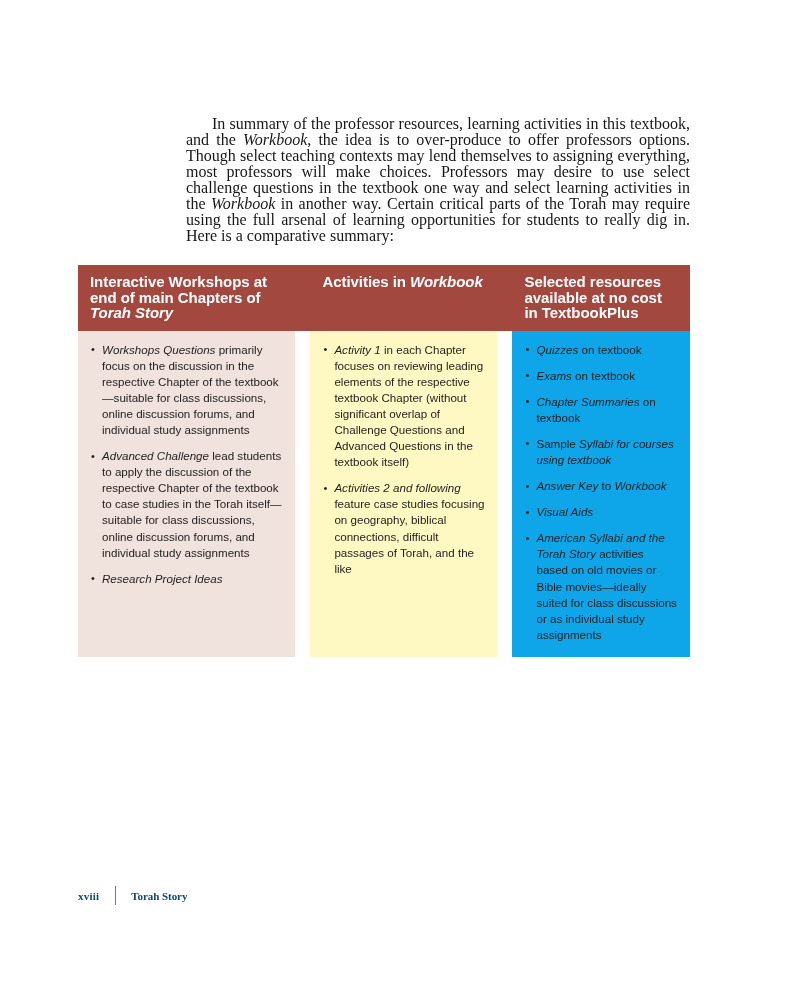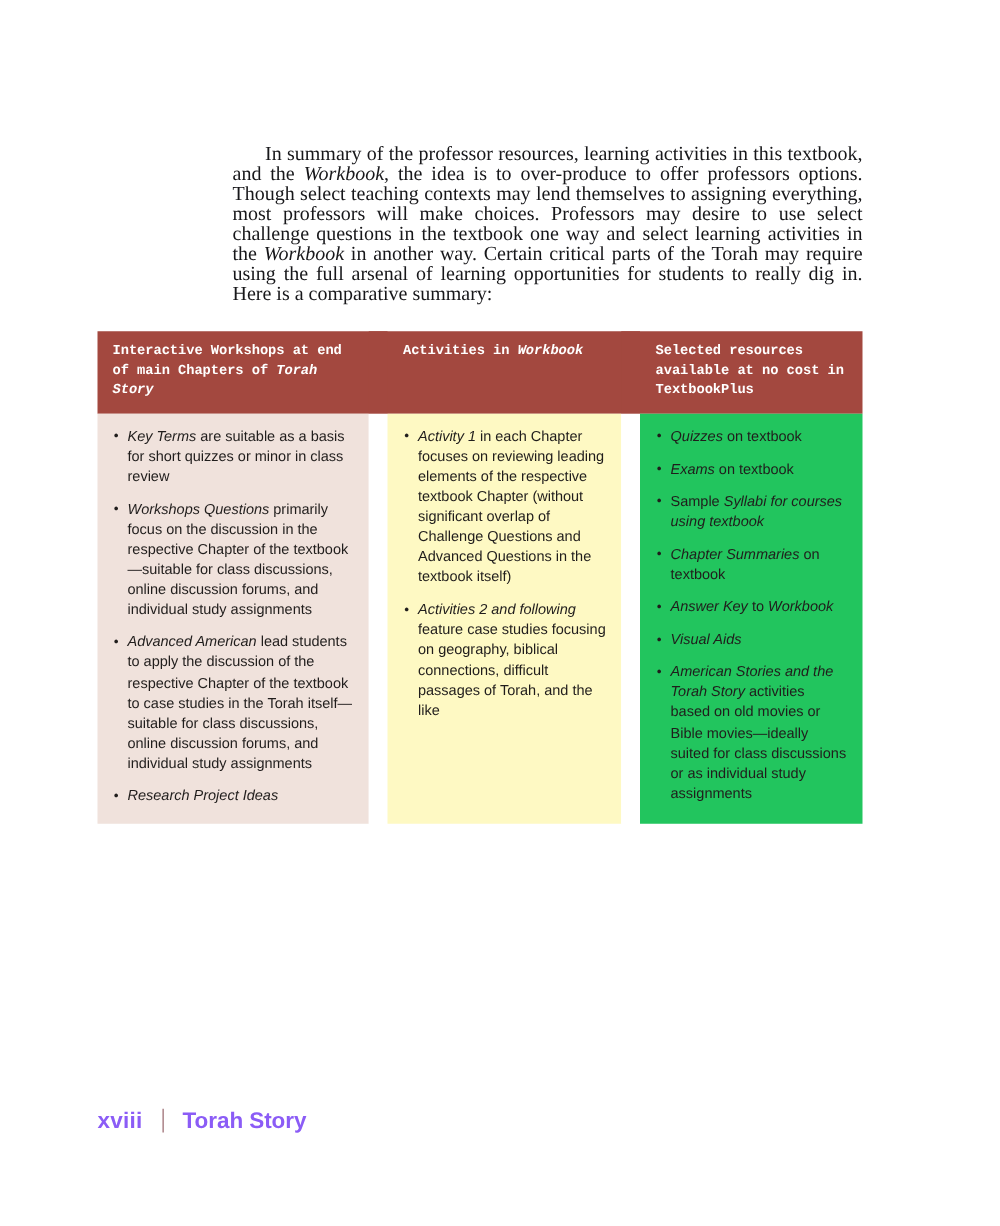--- a/index.html
+++ b/index.html
@@ -49,23 +49,23 @@
   }
 
   .thead {
     display: flex;
     background: #a3483f;
     width: 100%;
   }
   .th {
     box-sizing: border-box;
     color: #ffffff;
-    font-family: Liberation Mono, monospace;
+    font-family: Liberation Sans, sans-serif;
     font-weight: bold;
-    font-size: 11px;
+    font-size: 15px;
     line-height: 15.5px;
     padding: 9px 12px 10px 12px;
     letter-spacing: -0.05px;
   }
   .th i { font-style: italic; }
 
   .tbody {
     display: flex;
     width: 100%;
     align-items: stretch;
@@ -84,21 +84,21 @@
   .gap1 { width: 15px; flex: 0 0 15px; }
   .col2 { width: 196px; }
   .gap2 { width: 15px; flex: 0 0 15px; }
   .col3 { width: 186px; }
 
   .thead .gap1, .thead .gap2 { background: #a3483f; }
   .tbody .gap1, .tbody .gap2 { background: #ffffff; }
 
   .tbody .col1 { background: #f0e2dc; }
   .tbody .col2 { background: #fef9c3; }
-  .tbody .col3 { background: #22c55e; }
+  .tbody .col3 { background: #0ea5e9; }
 
   ul.items {
     margin: 0;
     padding: 0 0 0 14px;
     list-style: none;
   }
   ul.items > li {
     position: relative;
     margin: 0 0 10px 0;
     padding-left: 0;
@@ -114,24 +114,24 @@
   }
   ul.items i { font-style: italic; }
 
   
   .footer {
     position: absolute;
     left: 78px;
     top: 886px;
     display: flex;
     align-items: center;
-    font-family: Liberation Sans, sans-serif;
+    font-family: Liberation Serif, serif;
     font-weight: bold;
-    font-size: 18px;
-    color: #8b5cf6;
+    font-size: 11px;
+    color: #0c4a6e;
   }
   .folio { letter-spacing: 0.2px; }
   .footrule {
     width: 1px;
     height: 19px;
     background: #9b6b70;
     margin: 0 15px 0 16px;
   }
   .footlabel { letter-spacing: -0.05px; }
 </style>
@@ -148,43 +148,42 @@
       <div class="th col1">Interactive Workshops at end of main Chapters of <i>Torah Story</i></div>
       <div class="gap1"></div>
       <div class="th col2">Activities in <i>Workbook</i></div>
       <div class="gap2"></div>
       <div class="th col3">Selected resources available at no cost in TextbookPlus</div>
     </div>
 
     <div class="tbody">
       <div class="td col1">
         <ul class="items">
-            <li><i>Key Terms</i> are suitable as a basis for short quizzes or minor in class review</li>
             <li><i>Workshops Questions</i> primarily focus on the discussion in the respective Chapter of the textbook—suitable for class discussions, online discussion forums, and individual study assignments</li>
-            <li><i>Advanced American</i> lead students to apply the discussion of the respective Chapter of the textbook to case studies in the Torah itself—suitable for class discussions, online discussion forums, and individual study assignments</li>
+            <li><i>Advanced Challenge</i> lead students to apply the discussion of the respective Chapter of the textbook to case studies in the Torah itself—suitable for class discussions, online discussion forums, and individual study assignments</li>
             <li><i>Research Project Ideas</i></li>
           </ul>
       </div>
       <div class="gap1"></div>
       <div class="td col2">
         <ul class="items">
             <li><i>Activity 1</i> in each Chapter focuses on reviewing leading elements of the respective textbook Chapter (without significant overlap of Challenge Questions and Advanced Questions in the textbook itself)</li>
             <li><i>Activities 2 and following</i> feature case studies focusing on geography, biblical connections, difficult passages of Torah, and the like</li>
           </ul>
       </div>
       <div class="gap2"></div>
       <div class="td col3">
         <ul class="items">
             <li><i>Quizzes</i> on textbook</li>
             <li><i>Exams</i> on textbook</li>
+            <li><i>Chapter Summaries</i> on textbook</li>
             <li>Sample <i>Syllabi for courses using textbook</i></li>
-            <li><i>Chapter Summaries</i> on textbook</li>
             <li><i>Answer Key</i> to <i>Workbook</i></li>
             <li><i>Visual Aids</i></li>
-            <li><i>American Stories and the Torah Story</i> activities based on old movies or Bible movies—ideally suited for class discussions or as individual study assignments</li>
+            <li><i>American Syllabi and the Torah Story</i> activities based on old movies or Bible movies—ideally suited for class discussions or as individual study assignments</li>
           </ul>
       </div>
     </div>
 
   </div>
 
   <div class="footer">
     <span class="folio">xviii</span>
     <span class="footrule"></span>
     <span class="footlabel">Torah Story</span>

